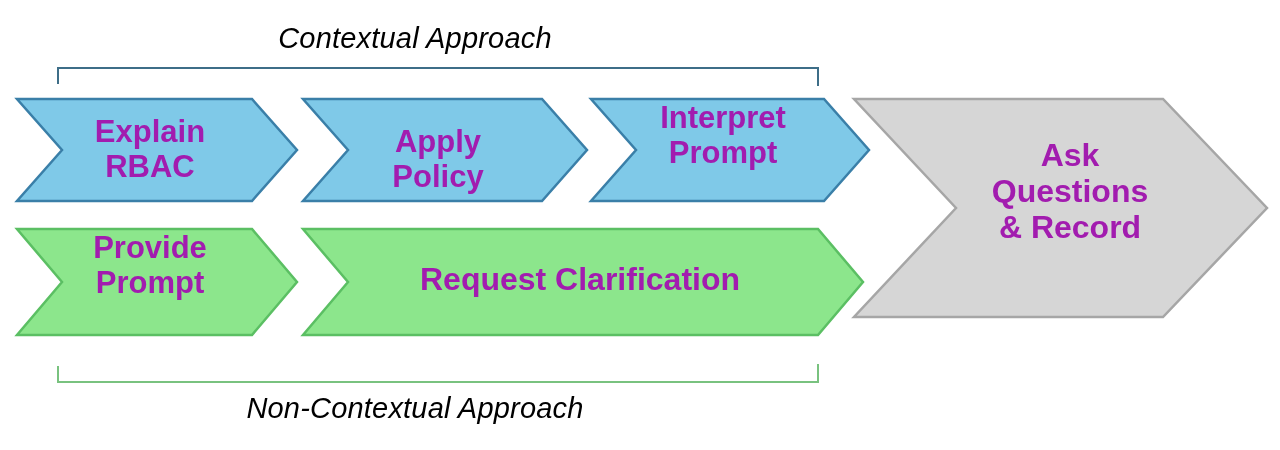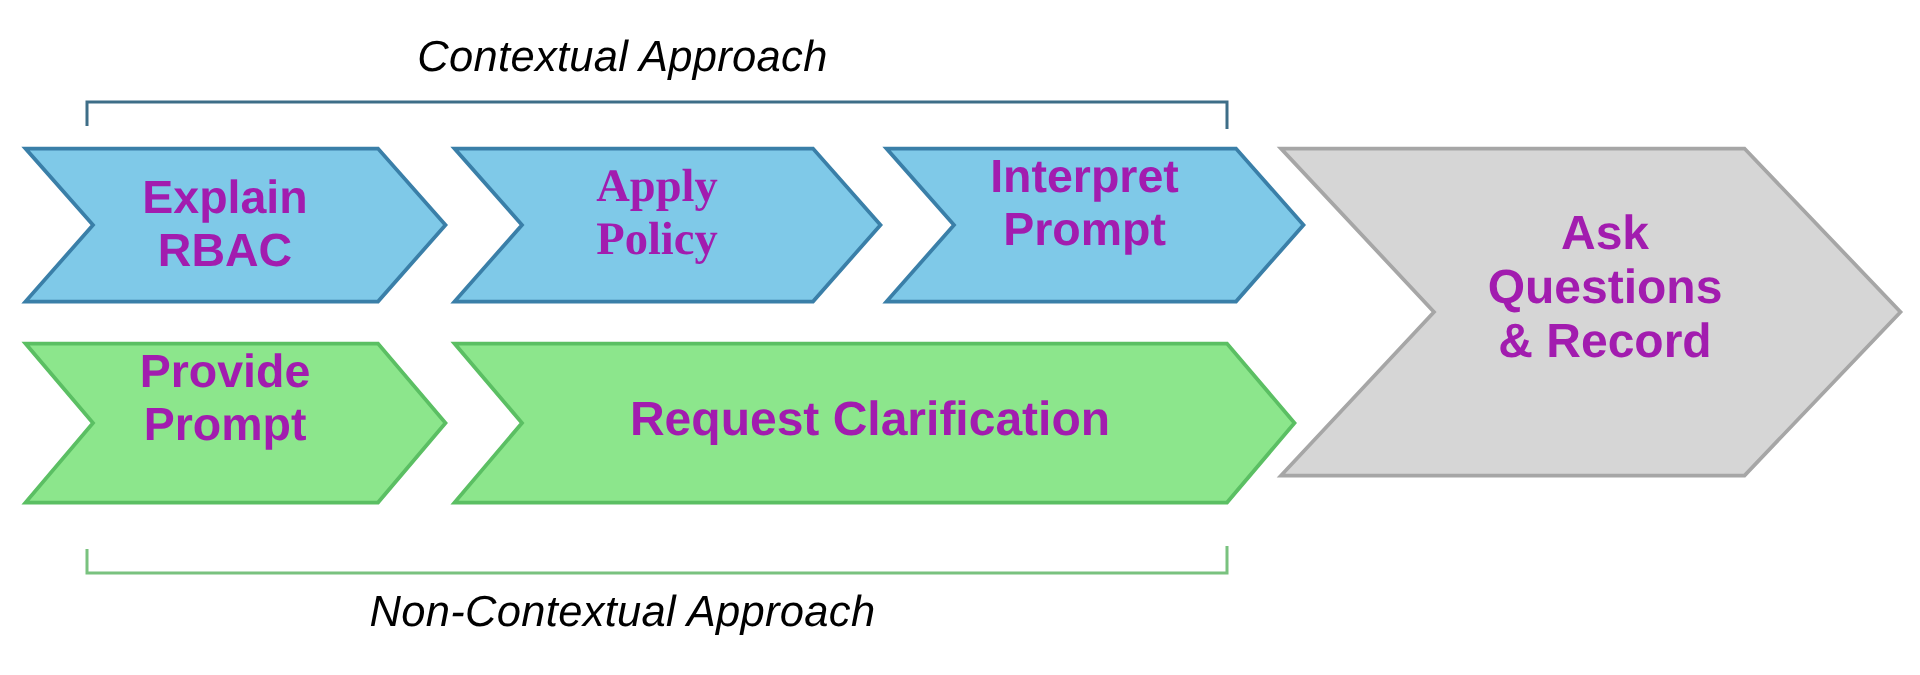--- a/index.html
+++ b/index.html
@@ -74,21 +74,21 @@
 
   <svg class="chevron-svg" style="left:16px; top:98px;" width="282" height="104" viewBox="0 0 282 104">
     <polygon points="1,1 236,1 281,52 236,103 1,103 46,52" fill="#7FC9E8" stroke="#3A7FA8" stroke-width="2.5" stroke-linejoin="miter"></polygon>
   </svg>
   <div class="chev-text size-30" style="left:40px; top:98px; width:220px; height:104px;">Explain
 RBAC</div>
 
   <svg class="chevron-svg" style="left:302px; top:98px;" width="286" height="104" viewBox="0 0 286 104">
     <polygon points="1,1 240,1 285,52 240,103 1,103 46,52" fill="#7FC9E8" stroke="#3A7FA8" stroke-width="2.5" stroke-linejoin="miter"></polygon>
   </svg>
-  <div class="chev-text size-30" style="left:326px; top:90px; width:224px; height:104px;font-family:Liberation Serif, serif;">Apply
+  <div class="chev-text size-30" style="left:326px; top:108px; width:224px; height:104px;">Apply
 Policy</div>
 
   <svg class="chevron-svg" style="left:590px; top:98px;" width="280" height="104" viewBox="0 0 280 104">
     <polygon points="1,1 234,1 279,52 234,103 1,103 46,52" fill="#7FC9E8" stroke="#3A7FA8" stroke-width="2.5" stroke-linejoin="miter"></polygon>
   </svg>
   <div class="chev-text size-30" style="left:614px; top:98px; width:218px; height:76px;">Interpret
 Prompt</div>
 
   <svg class="chevron-svg" style="left:16px; top:228px;" width="282" height="108" viewBox="0 0 282 108">
     <polygon points="1,1 236,1 281,54 236,107 1,107 46,54" fill="#8CE68C" stroke="#5BBF63" stroke-width="2.5" stroke-linejoin="miter"></polygon>

